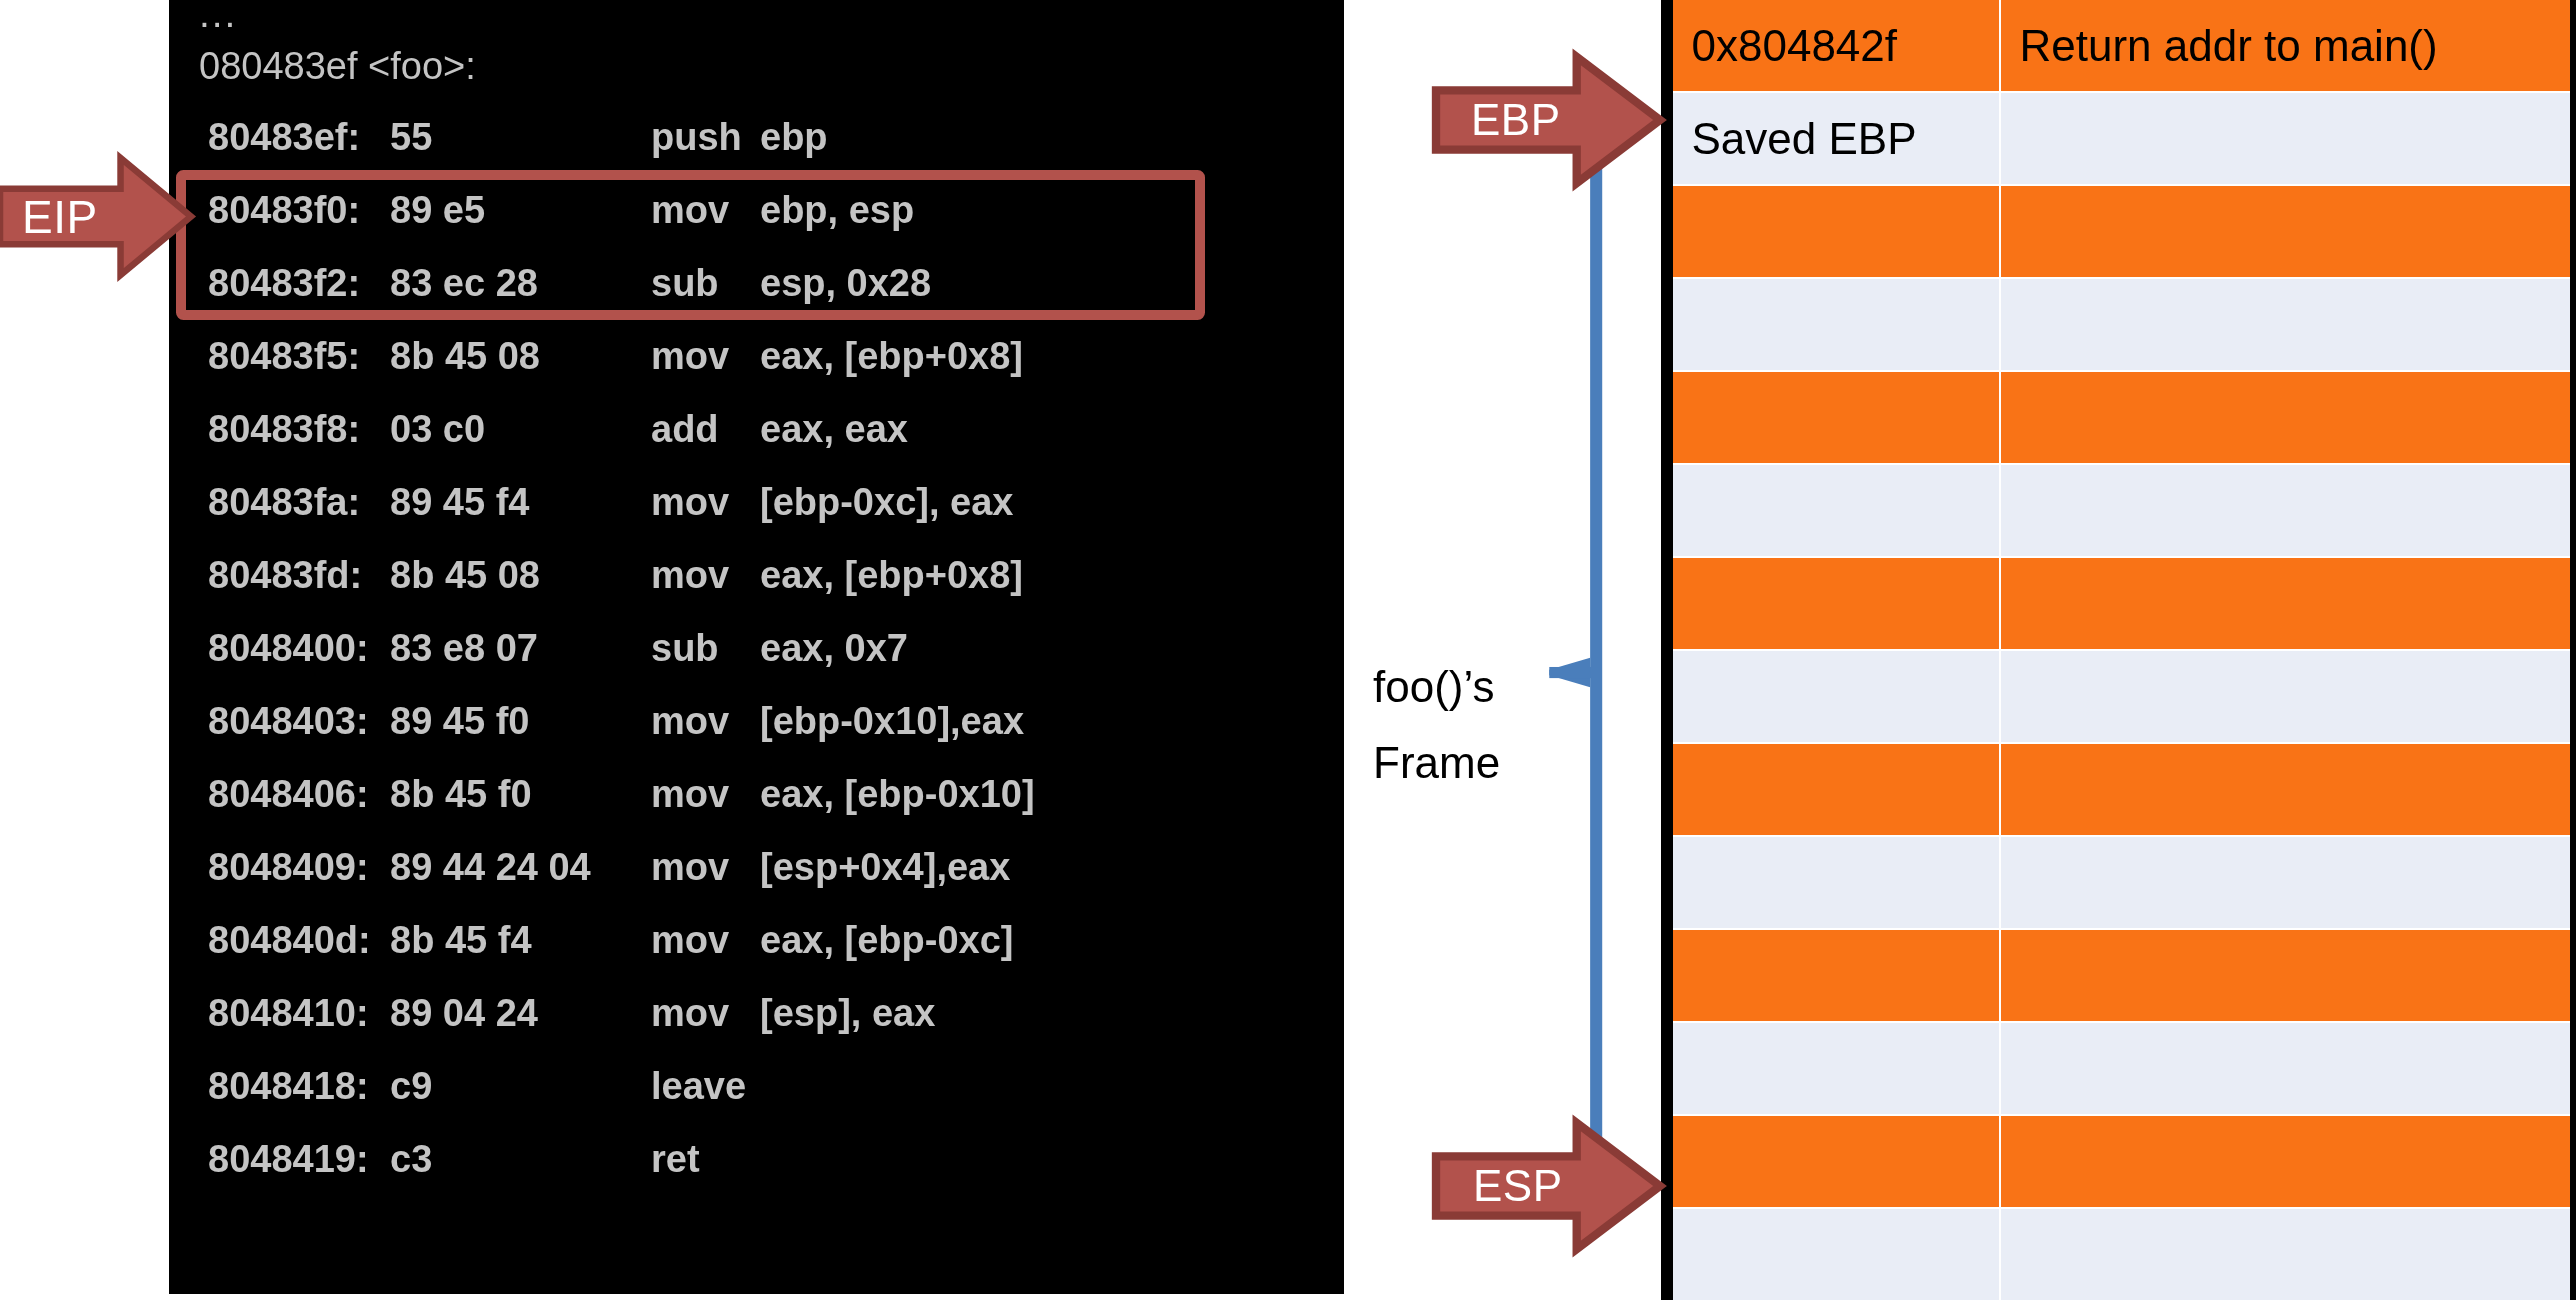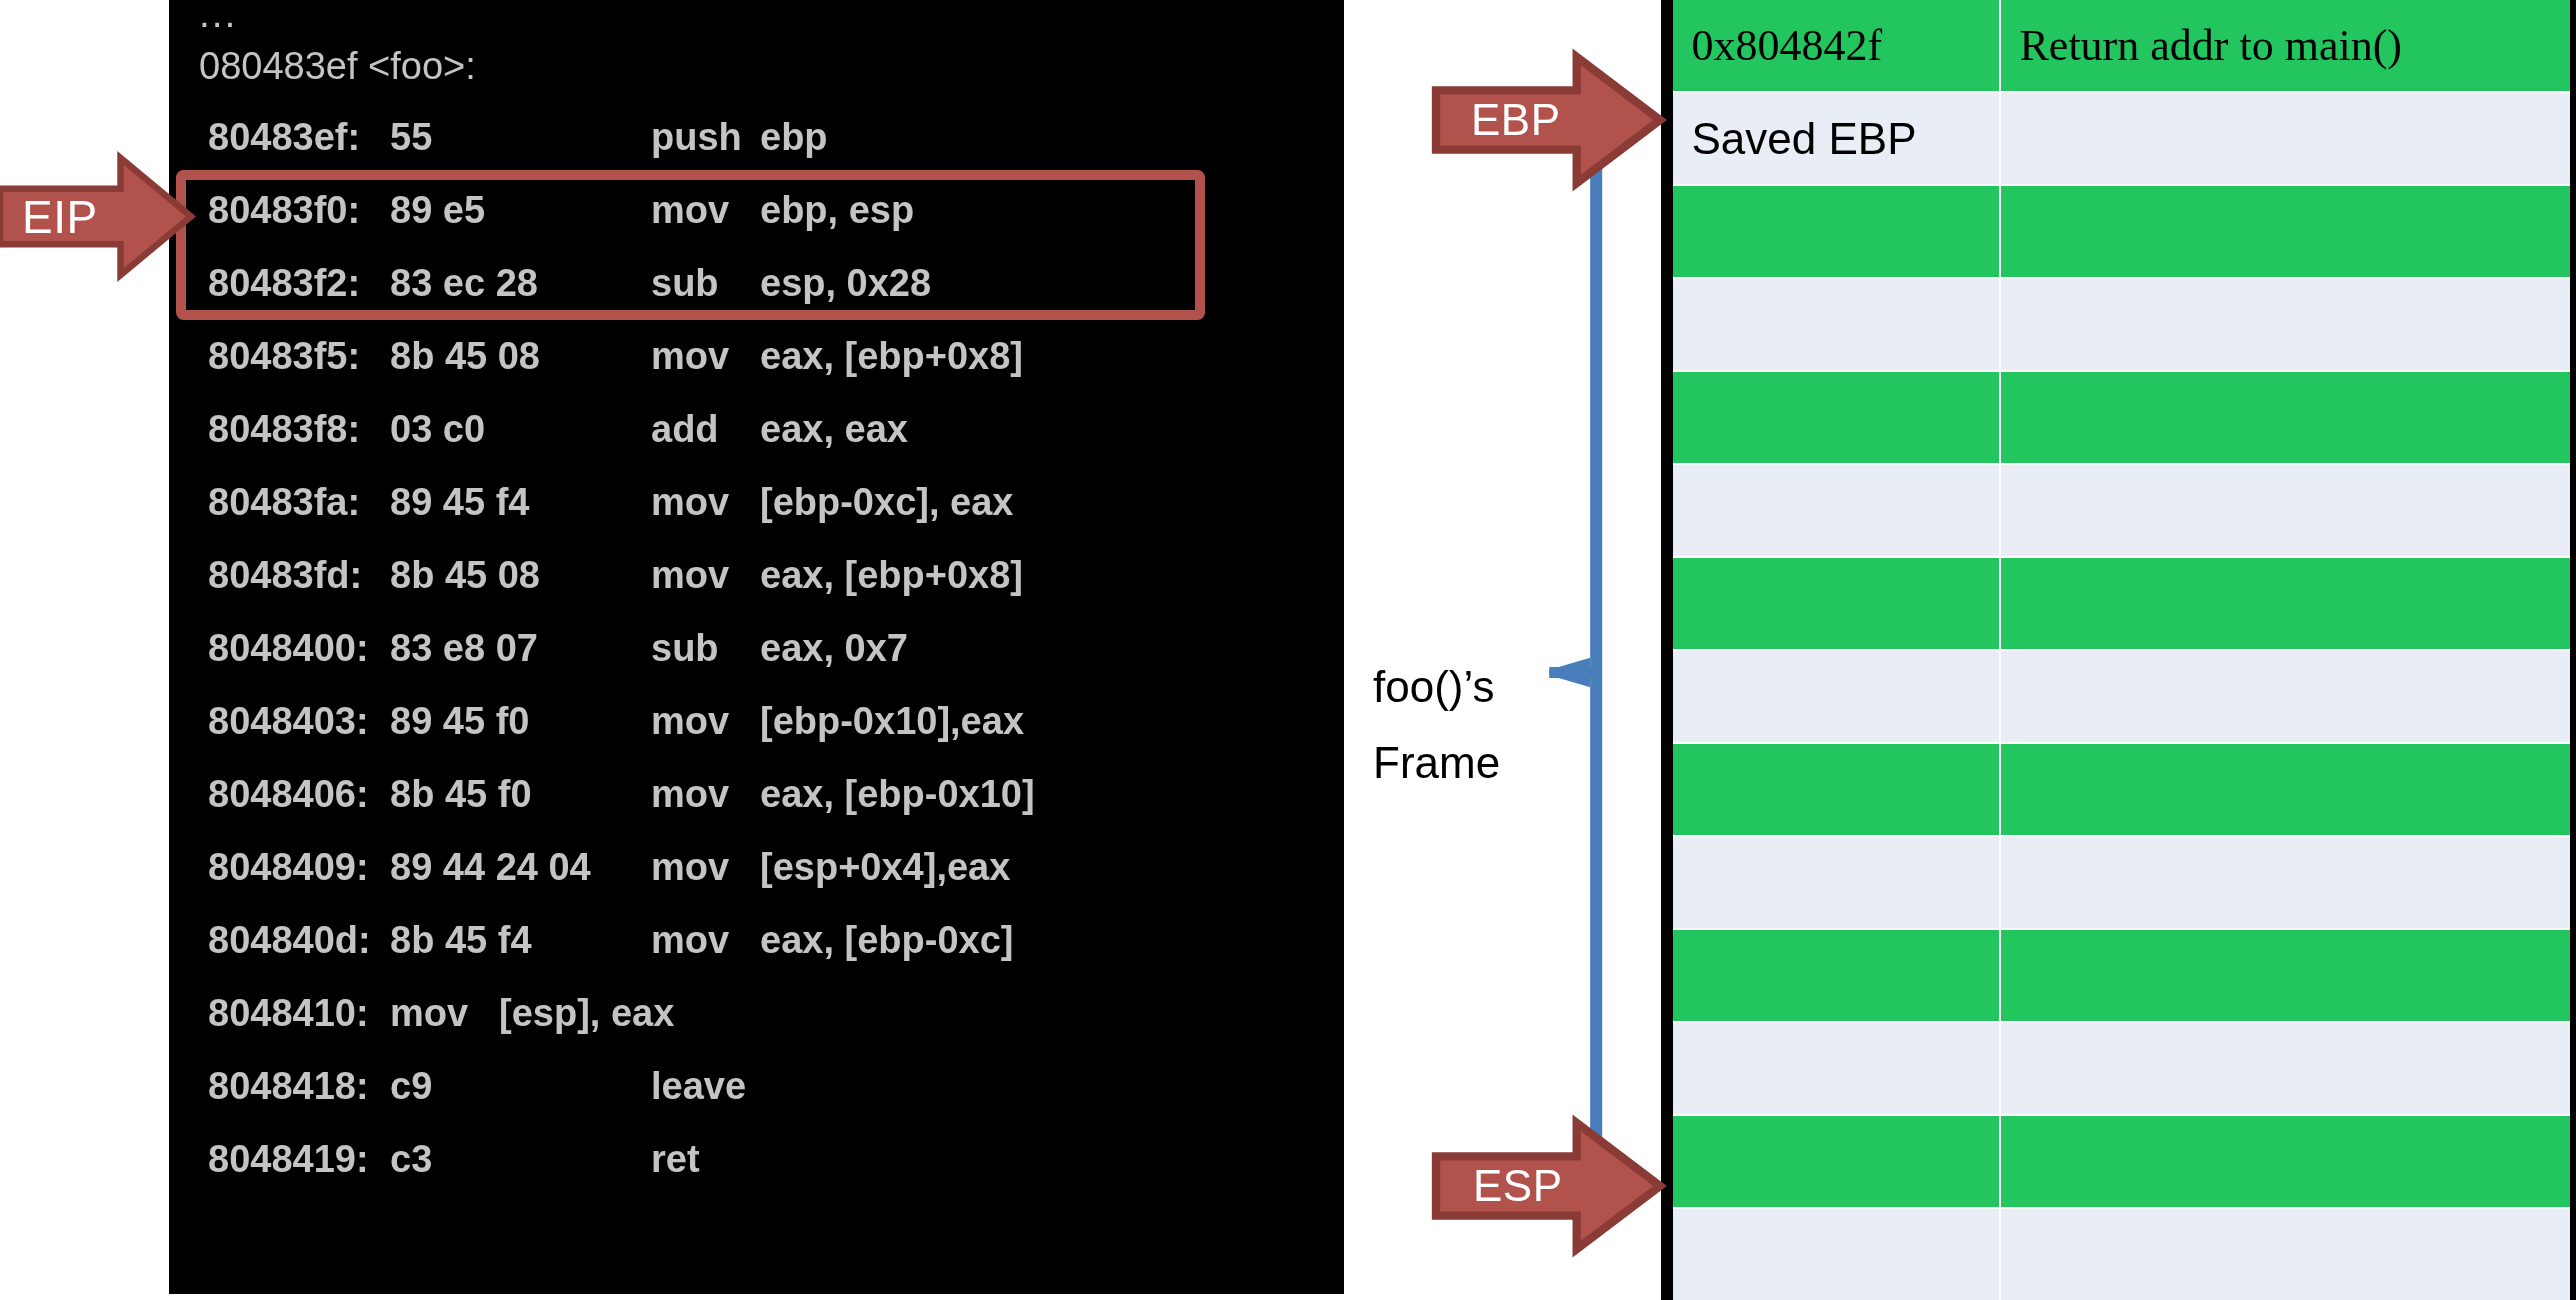--- a/index.html
+++ b/index.html
@@ -141,21 +141,21 @@
     z-index: 3;
     background: #ffffff;
   }
   .stack-row {
     display: flex;
     height: 93px;
     width: 100%;
     box-sizing: border-box;
     border-bottom: 2.8px solid #ffffff;
   }
-  .stack-row.dark  { background: #22c55e; font-family: Liberation Serif, serif; }
+  .stack-row.dark  { background: #f97316; }
   .stack-row.light { background: #e9edf6; }
   .stack-cell {
     box-sizing: border-box;
     display: flex;
     align-items: center;
     padding-left: 18.5px;
     font-size: 44px;
     color: #000000;
     overflow: hidden;
     white-space: nowrap;
@@ -187,21 +187,21 @@
         <div class="instr-row"><span class="col-addr">80483f2:</span><span class="col-bytes">83 ec 28</span><span class="col-mnem">sub</span><span class="col-ops">esp, 0x28</span></div>
         <div class="instr-row"><span class="col-addr">80483f5:</span><span class="col-bytes">8b 45 08</span><span class="col-mnem">mov</span><span class="col-ops">eax, [ebp+0x8]</span></div>
         <div class="instr-row"><span class="col-addr">80483f8:</span><span class="col-bytes">03 c0</span><span class="col-mnem">add</span><span class="col-ops">eax, eax</span></div>
         <div class="instr-row"><span class="col-addr">80483fa:</span><span class="col-bytes">89 45 f4</span><span class="col-mnem">mov</span><span class="col-ops">[ebp-0xc], eax</span></div>
         <div class="instr-row"><span class="col-addr">80483fd:</span><span class="col-bytes">8b 45 08</span><span class="col-mnem">mov</span><span class="col-ops">eax, [ebp+0x8]</span></div>
         <div class="instr-row"><span class="col-addr">8048400:</span><span class="col-bytes">83 e8 07</span><span class="col-mnem">sub</span><span class="col-ops">eax, 0x7</span></div>
         <div class="instr-row"><span class="col-addr">8048403:</span><span class="col-bytes">89 45 f0</span><span class="col-mnem">mov</span><span class="col-ops">[ebp-0x10],eax</span></div>
         <div class="instr-row"><span class="col-addr">8048406:</span><span class="col-bytes">8b 45 f0</span><span class="col-mnem">mov</span><span class="col-ops">eax, [ebp-0x10]</span></div>
         <div class="instr-row"><span class="col-addr">8048409:</span><span class="col-bytes">89 44 24 04</span><span class="col-mnem">mov</span><span class="col-ops">[esp+0x4],eax</span></div>
         <div class="instr-row"><span class="col-addr">804840d:</span><span class="col-bytes">8b 45 f4</span><span class="col-mnem">mov</span><span class="col-ops">eax, [ebp-0xc]</span></div>
-        <div class="instr-row"><span class="col-addr">8048410:</span><span class="col-mnem">mov</span><span class="col-ops">[esp], eax</span></div>
+        <div class="instr-row"><span class="col-addr">8048410:</span><span class="col-bytes">89 04 24</span><span class="col-mnem">mov</span><span class="col-ops">[esp], eax</span></div>
         <div class="instr-row"><span class="col-addr">8048418:</span><span class="col-bytes">c9</span><span class="col-mnem">leave</span><span class="col-ops"></span></div>
         <div class="instr-row"><span class="col-addr">8048419:</span><span class="col-bytes">c3</span><span class="col-mnem">ret</span><span class="col-ops"></span></div>
       </div>
   </div>
 </div>
 
 <div id="eip-highlight-box"></div>
 
 <div class="block-arrow" id="arrow-eip">
   <svg width="191" height="117" viewBox="0 0 206 126" preserveAspectRatio="none">

